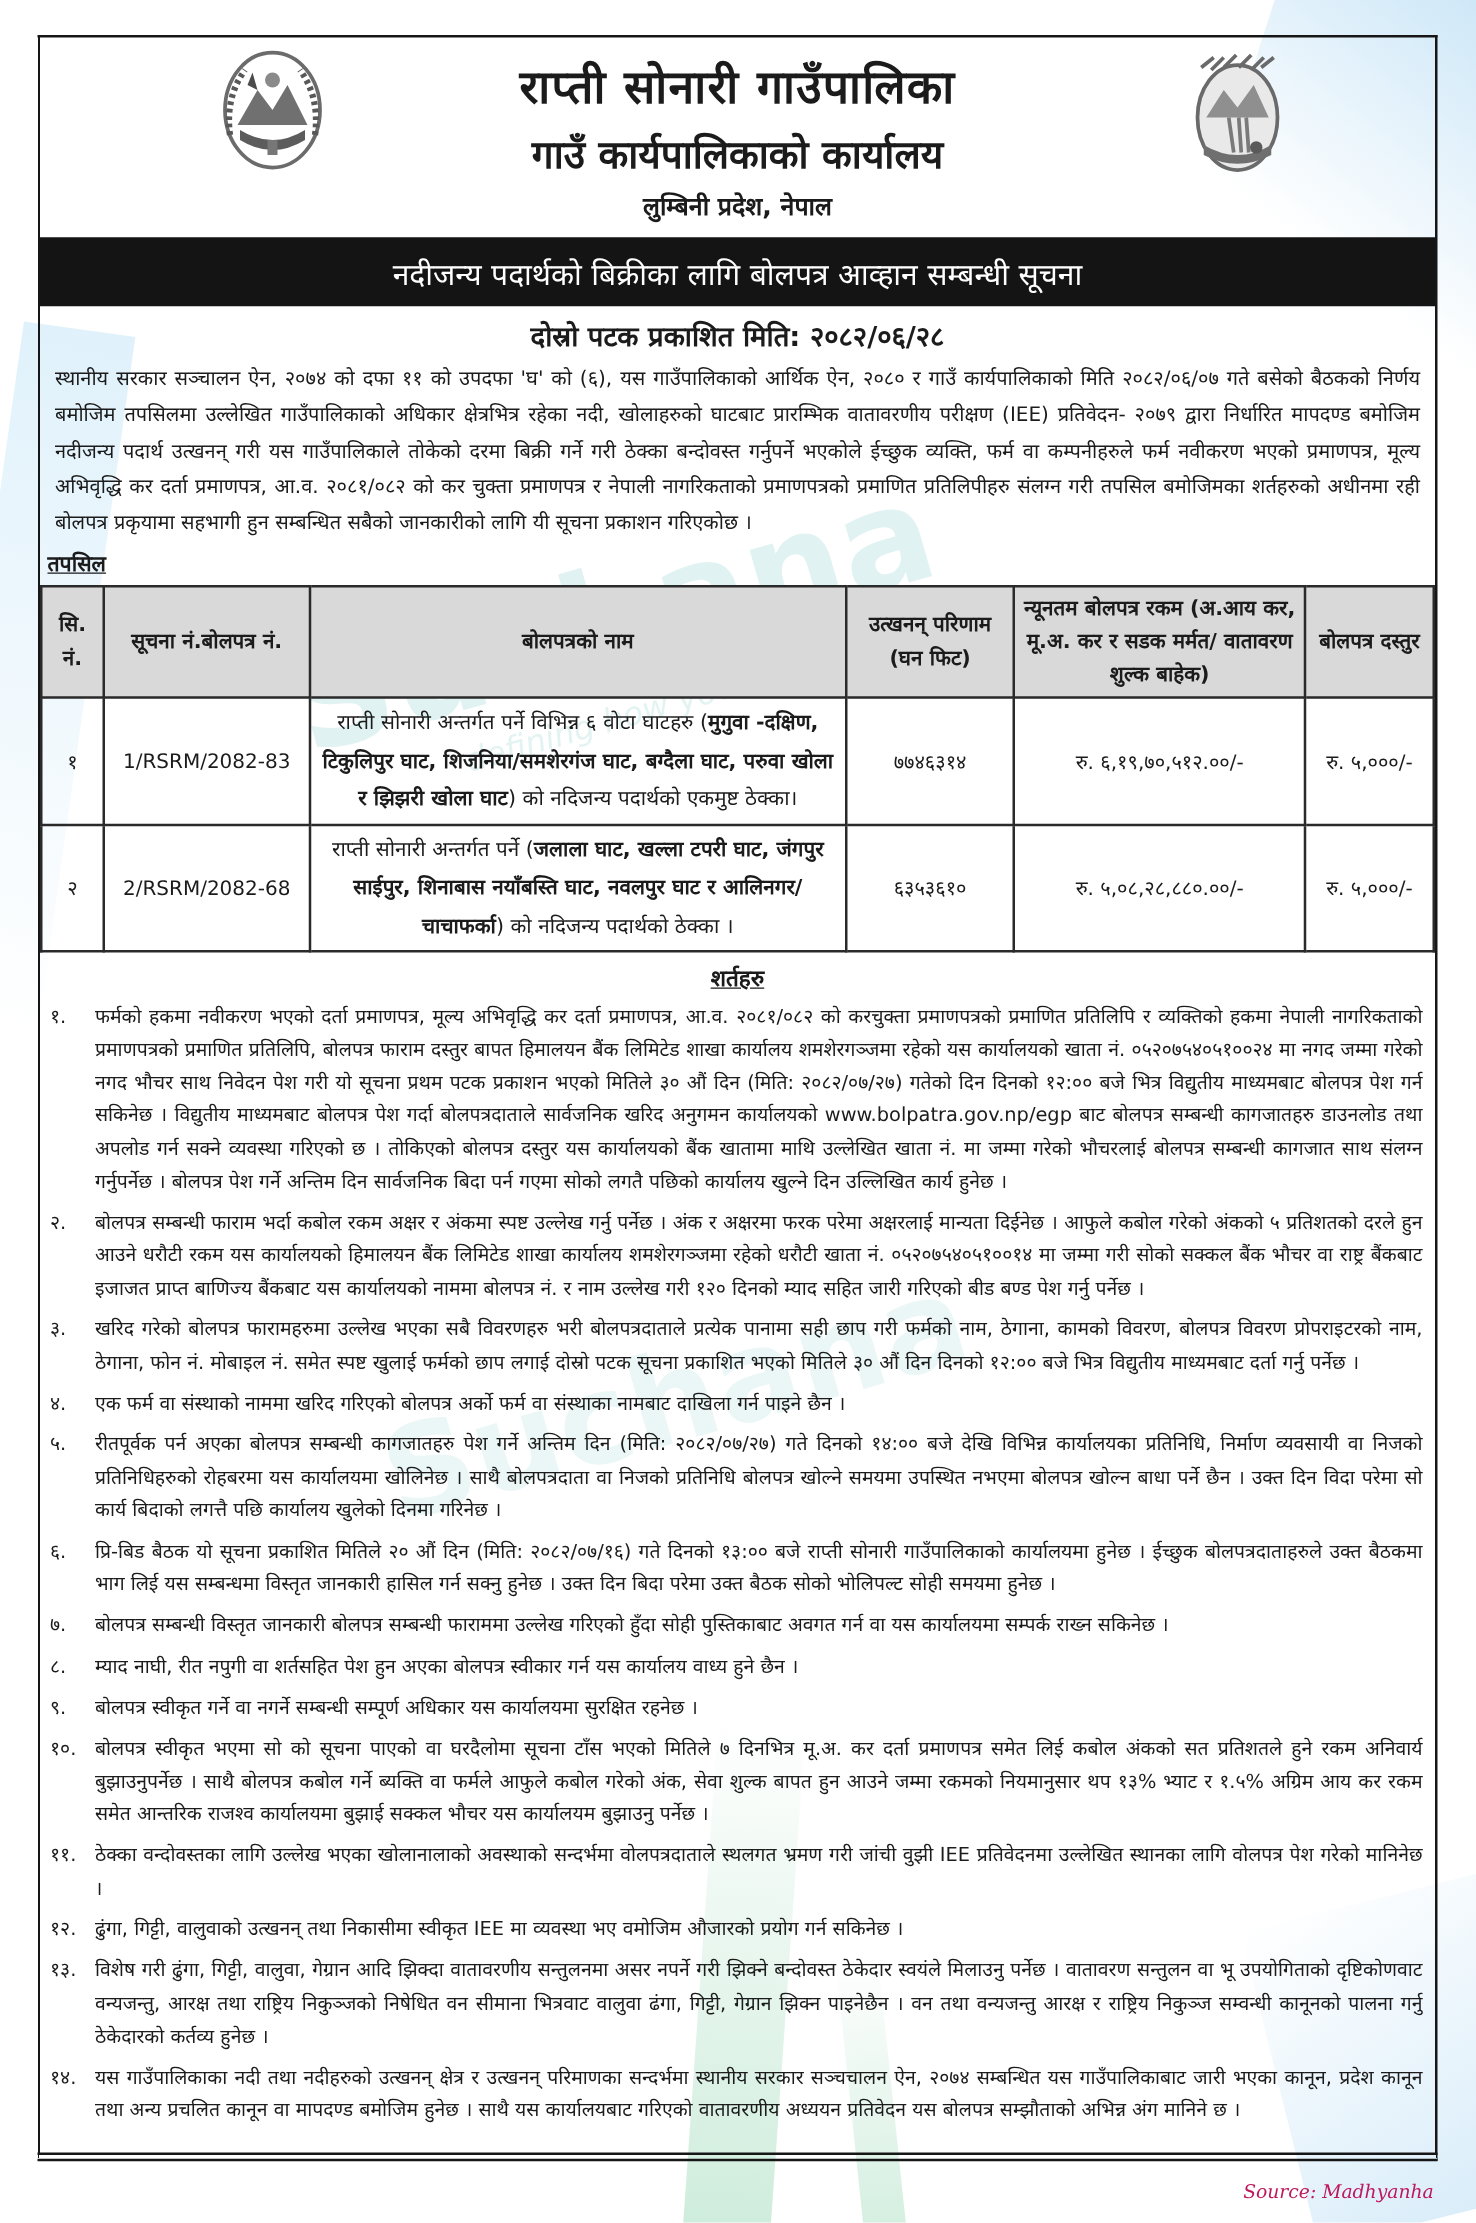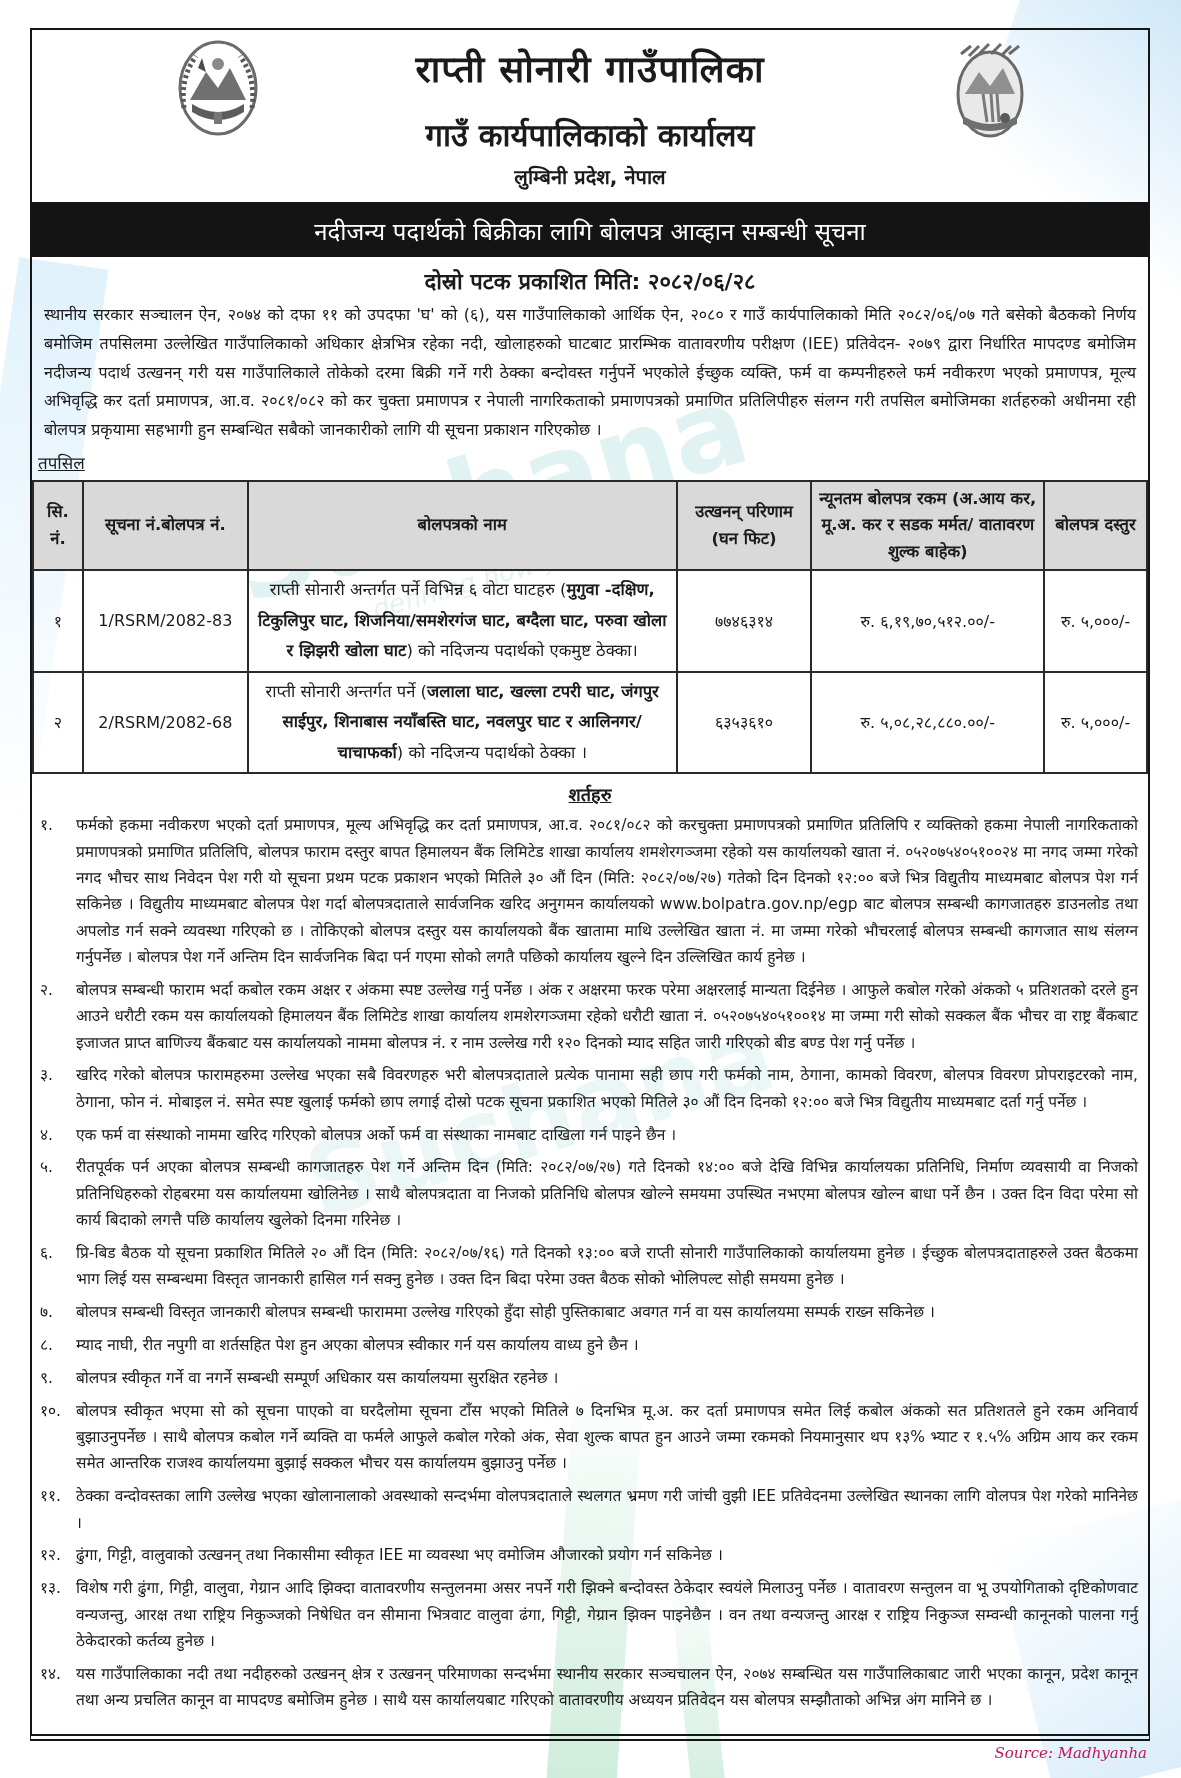--- a/index.html
+++ b/index.html
@@ -54,35 +54,35 @@
     border-bottom:7px double #161616;
     background:transparent;
     box-sizing:border-box;
     padding:0 0 14px 0;
   }
   .header{position:relative;text-align:center;padding-top:12px;}
   .emblem{position:absolute;top:8px;}
   .emblem-left{left:140px;}
   .emblem-right{right:115px;}
   .h-muni{font-size:37px;font-weight:bold;letter-spacing:1px;}
-  .h-office{font-size:31px;font-weight:bold;margin-top:20px;}
+  .h-office{font-size:31px;font-weight:bold;margin-top:8px;}
   .h-addr{font-size:20px;font-weight:bold;margin-top:10px;}
   .h-prov{font-size:20px;font-weight:bold;margin-top:8px;}
   .notice-bar{
     margin-top:12px;background:#141414;color:#ffffff;
     text-align:center;font-size:24px;font-weight:normal;
     padding:9px 0 10px 0;
     border-top:3px solid #141414;
   }
   .pub-line{text-align:center;font-weight:bold;font-size:22px;margin-top:8px;}
   .intro{
     font-size:16px;line-height:1.8;text-align:justify;
     padding:6px 12px 0 12px;
   }
-  .tapasil{font-size:17px;font-weight:normal;text-decoration:underline;padding:6px 12px 4px 6px;}
+  .tapasil{font-size:17px;font-weight:bold;text-decoration:underline;padding:6px 12px 4px 6px;}
   table.main{
     border-collapse:collapse;width:1116px;margin:2px 0 0 0;
     font-size:16px;
   }
   table.main th, table.main td{
     border:2px solid #2a2a2a;
     padding:4px 6px;
     vertical-align:middle;
   }
   table.main th{

